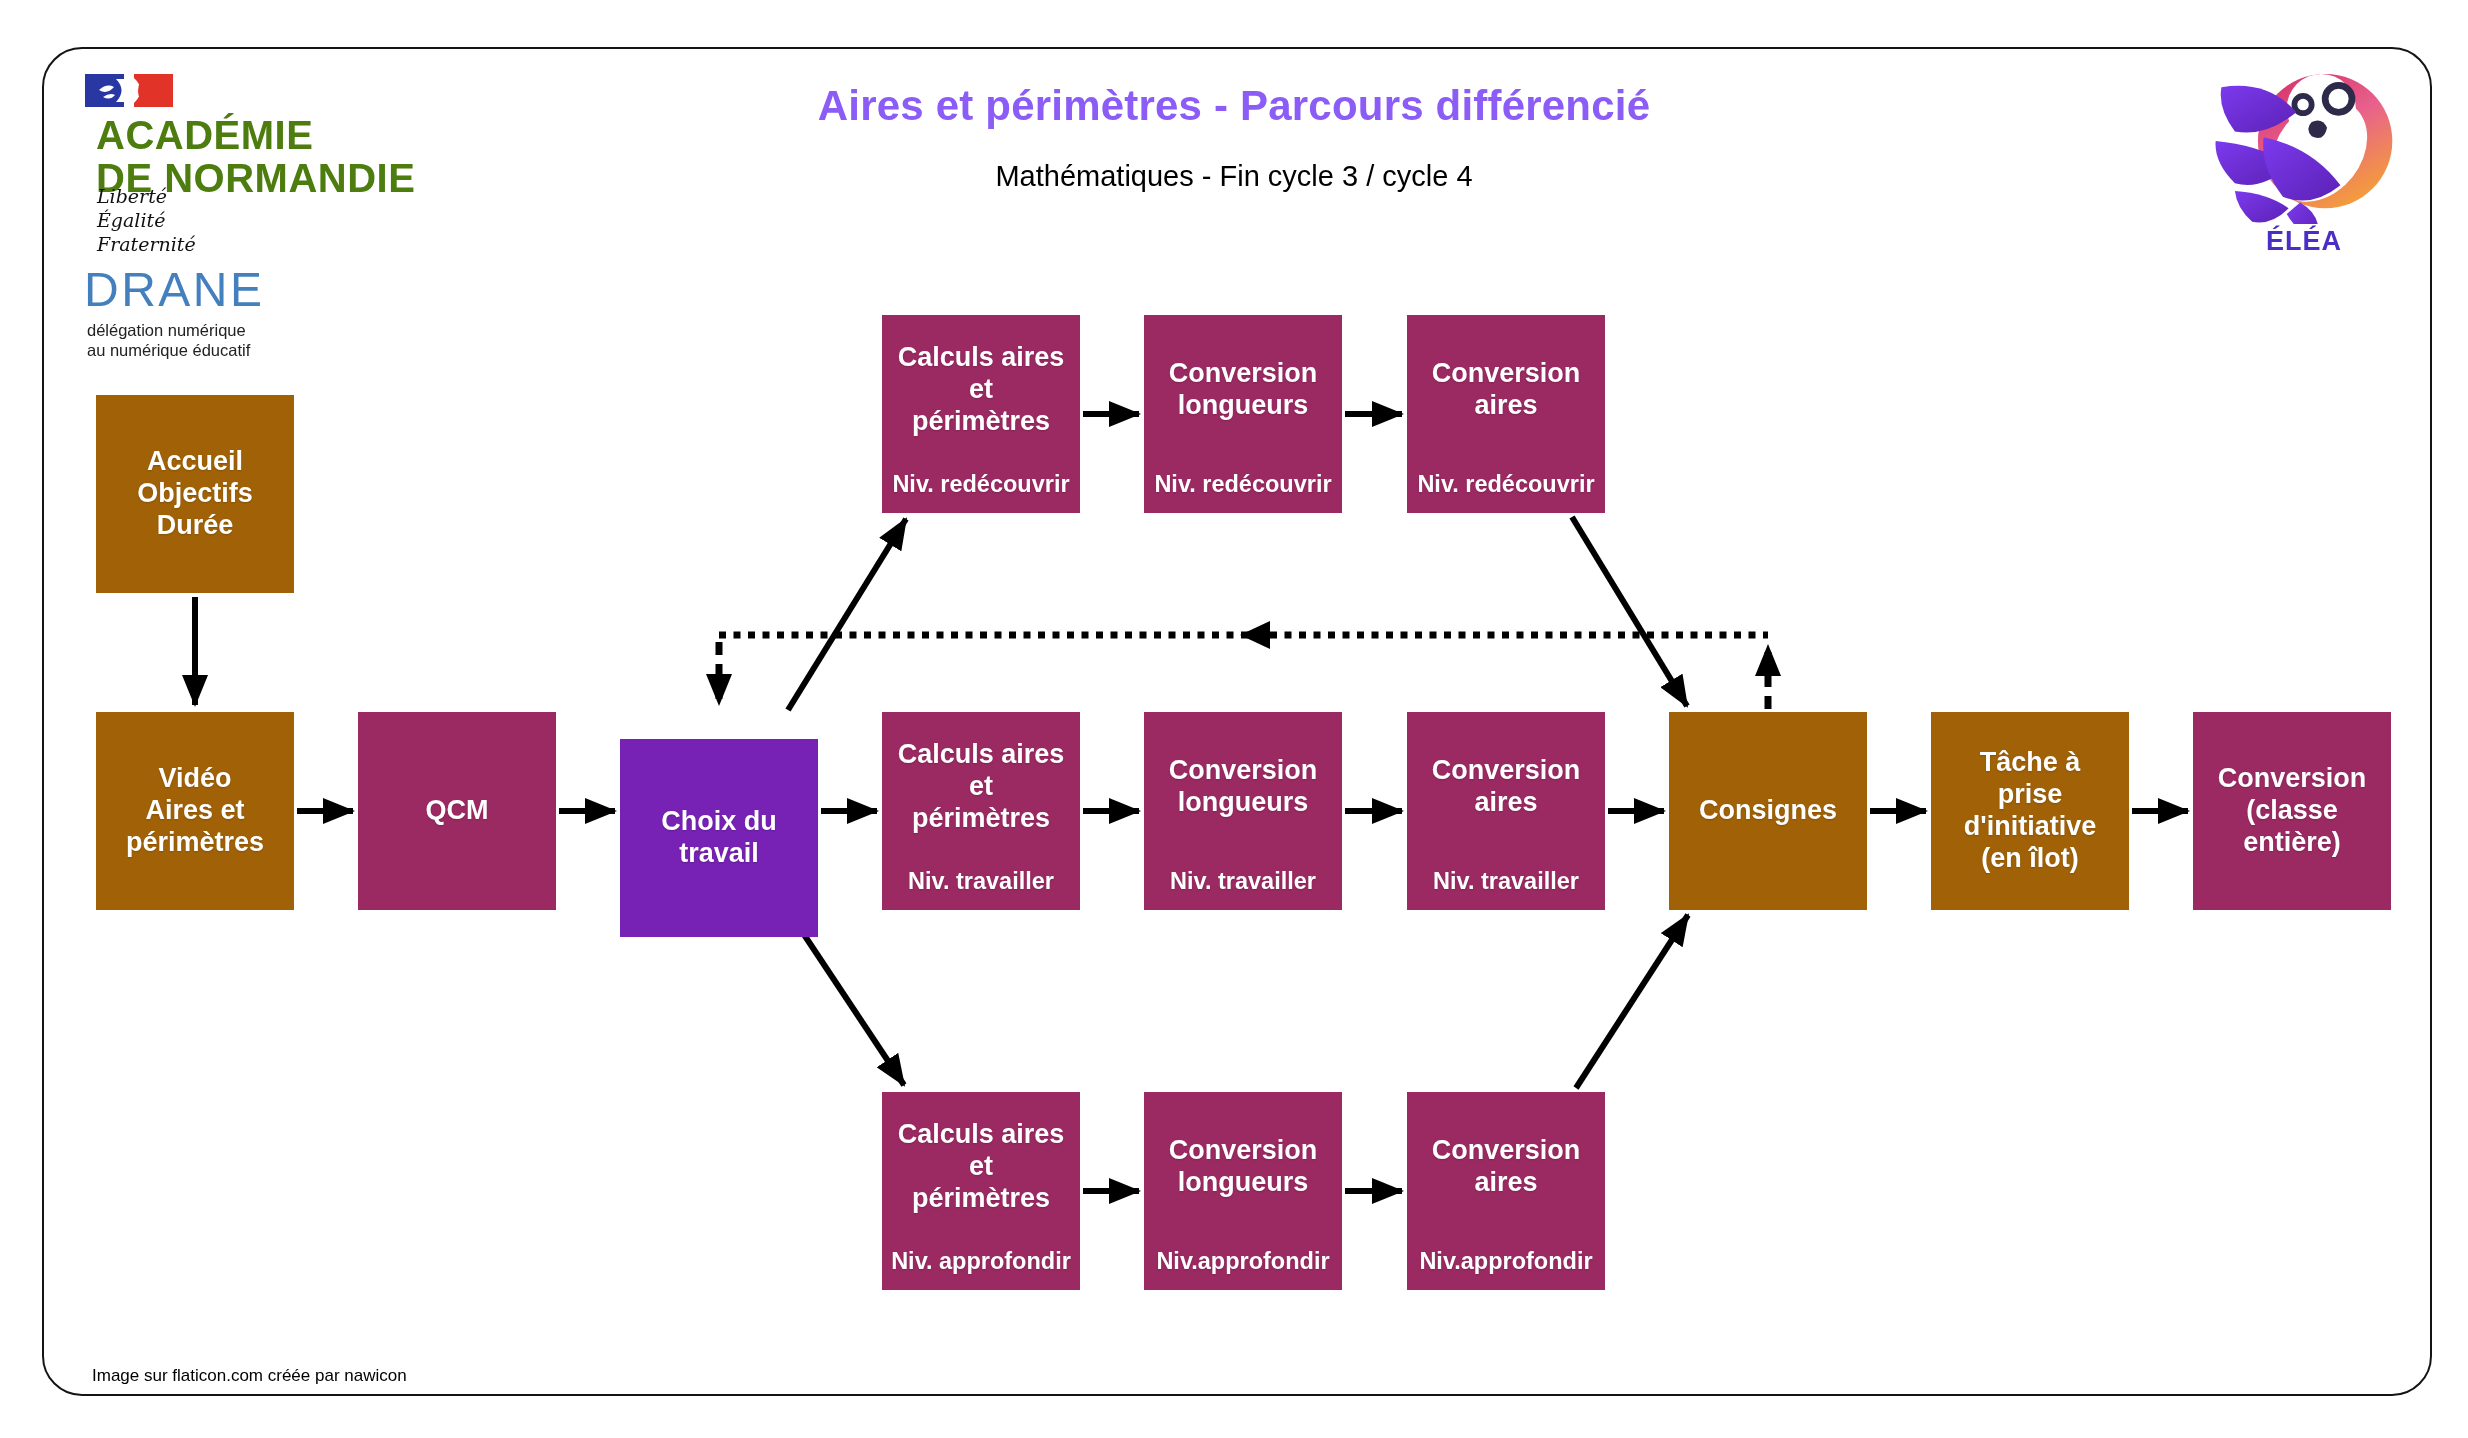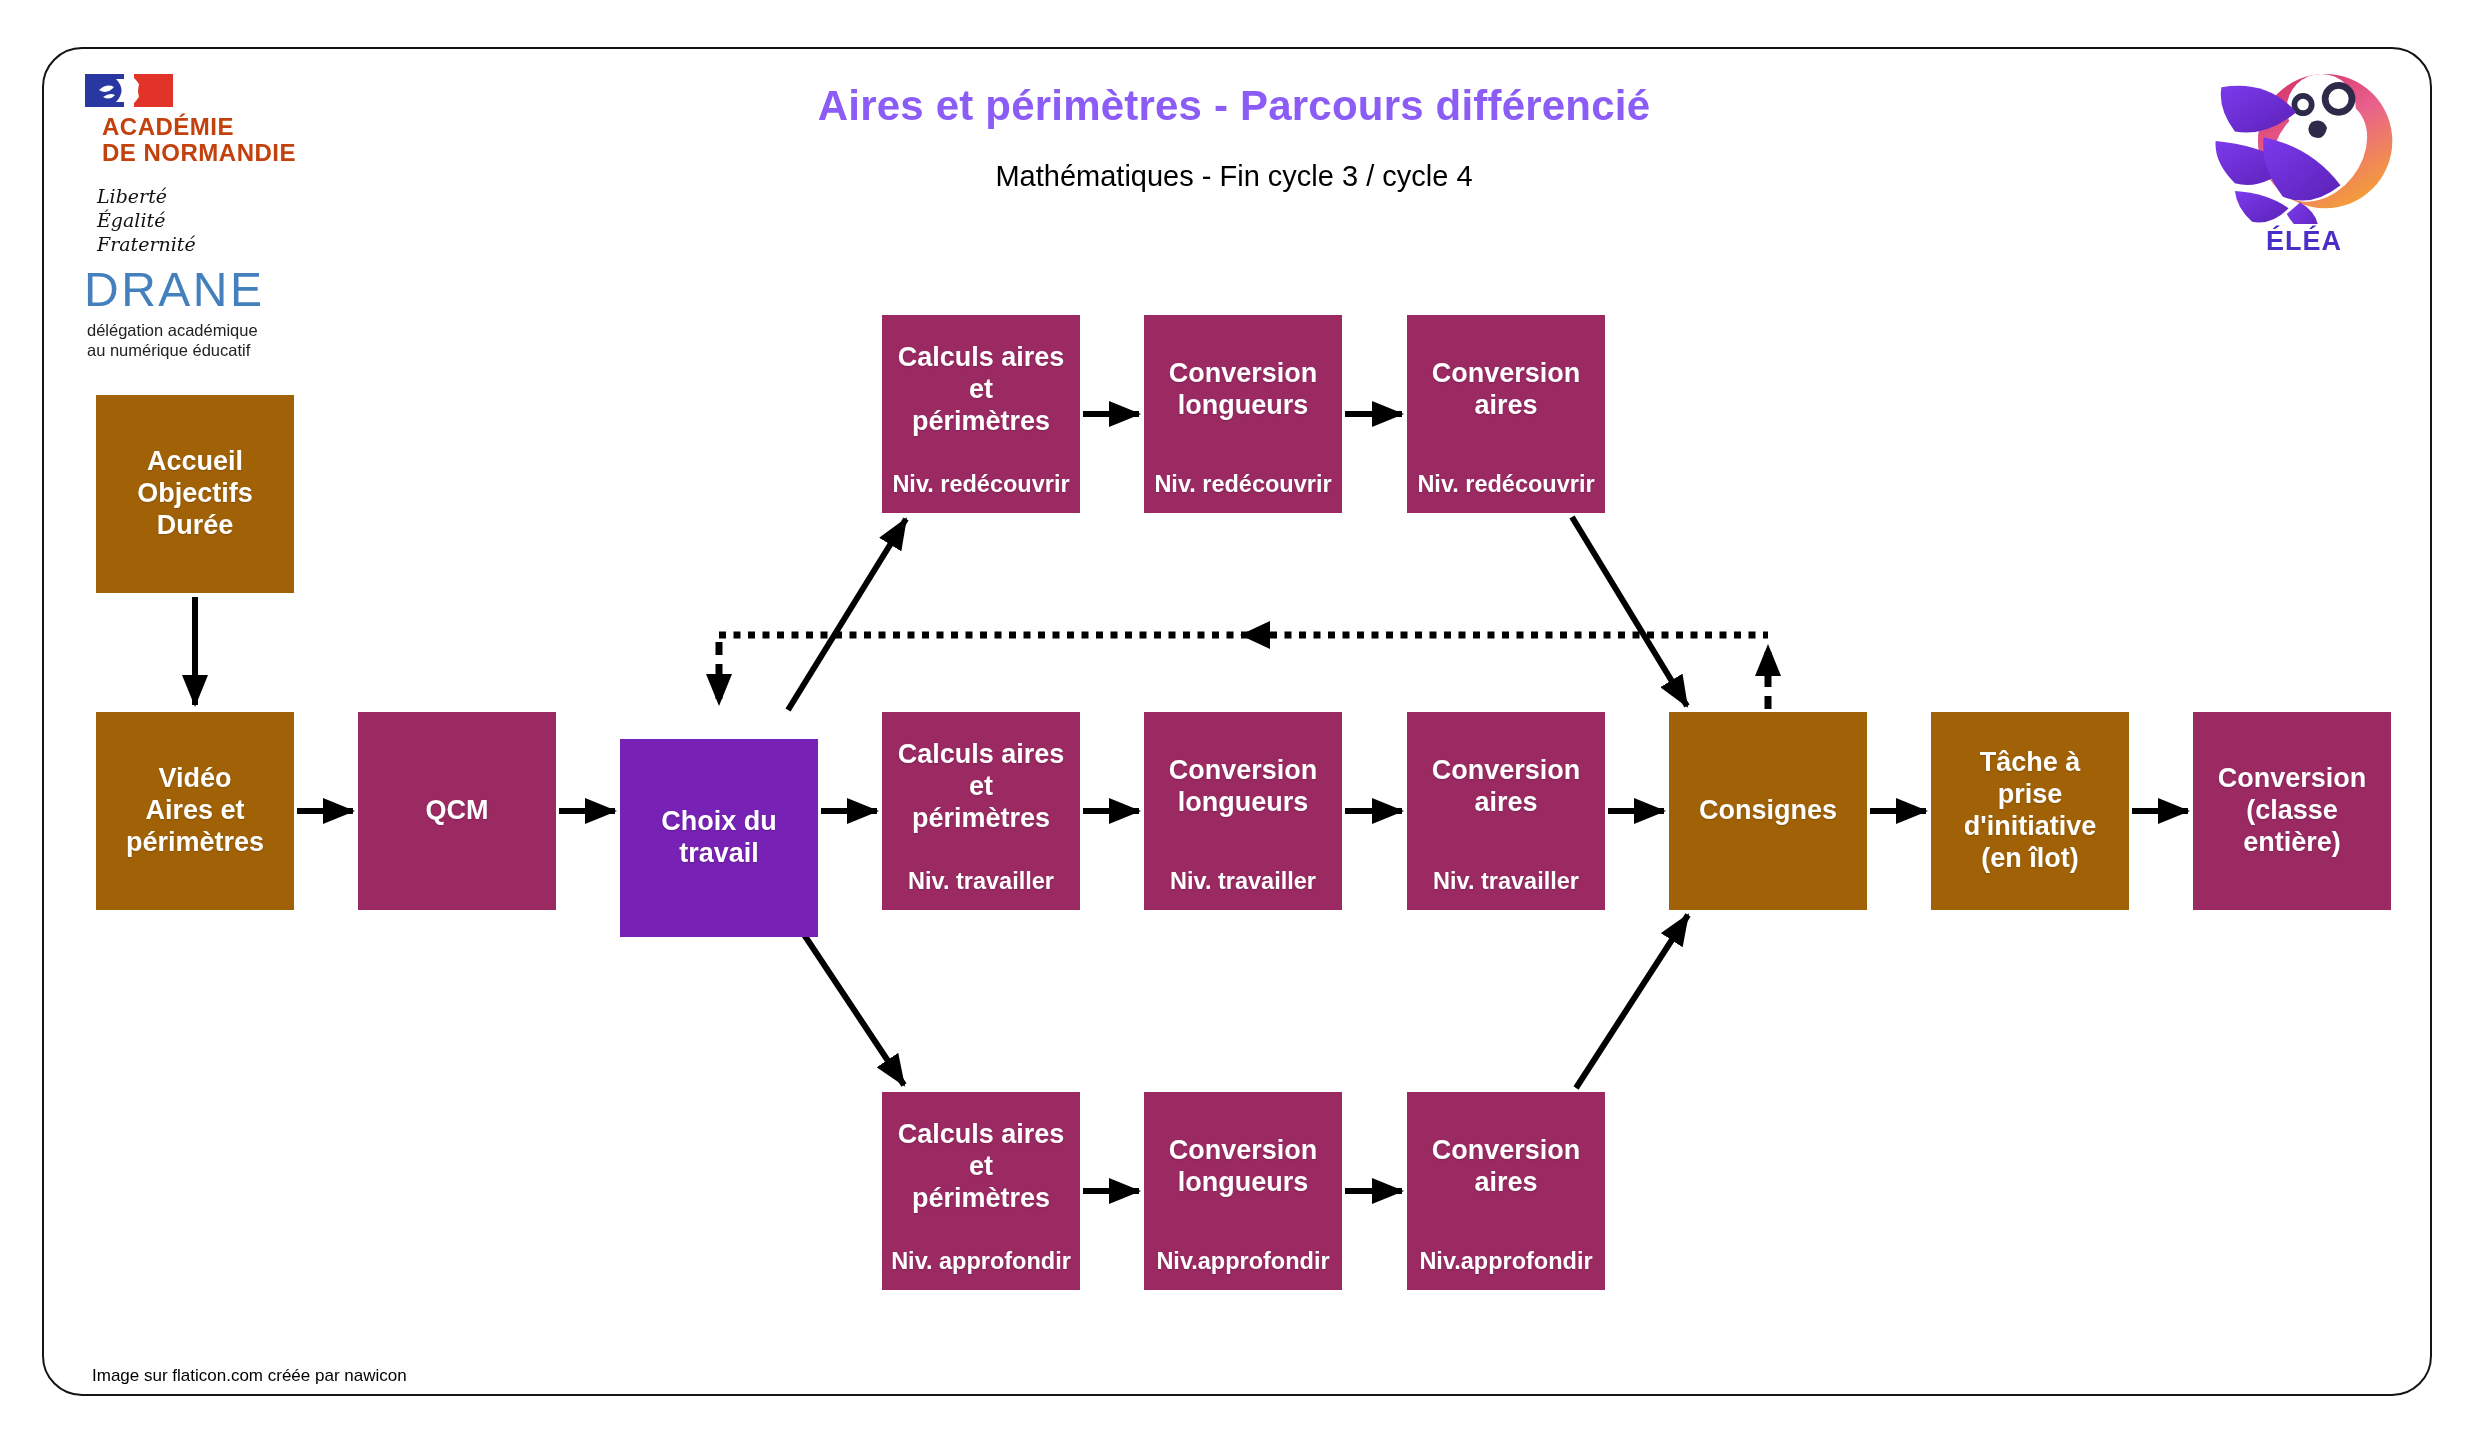--- a/index.html
+++ b/index.html
@@ -8,21 +8,21 @@
   .card{position:absolute;left:42px;top:47px;width:2390px;height:1349px;box-sizing:border-box;
         border:2.5px solid #141414;border-radius:40px;background:#fff;}
 
   
   .title{position:absolute;left:0;right:0;top:82px;text-align:center;font-size:42px;
          font-weight:600;color:#8b5cf6;letter-spacing:.2px;}
   .subtitle{position:absolute;left:0;right:0;top:160px;text-align:center;font-size:29px;color:#000;}
   .author{position:absolute;left:0;right:0;top:203px;text-align:center;font-size:29px;color:#000;}
 
   
-  .acad-name{position:absolute;left:102px;top:114px;font-size:24px;font-weight:700;color:#c2410c;
+  .acad-name{position:absolute;left:96px;top:114px;font-size:40px;font-weight:700;color:#4d7c0f;
              line-height:1.08;letter-spacing:.5px;}
   .motto{position:absolute;left:97px;top:185px;font-family:"DejaVu Serif",serif;font-style:italic;
          font-size:19px;color:#111;line-height:1.25;}
   .drane{position:absolute;left:84px;top:262px;font-size:48px;font-weight:400;color:#4580BE;
          letter-spacing:2.5px;}
   .drane-sub{position:absolute;left:87px;top:320px;font-size:16.5px;color:#222;line-height:1.22;}
 
   
   .elea-label{position:absolute;left:2208px;top:226px;width:192px;text-align:center;font-size:27px;
               font-weight:700;color:#4B2EC4;letter-spacing:1px;}
@@ -69,21 +69,21 @@
     <div>ACADÉMIE</div>
     <div>DE NORMANDIE</div>
   </div>
   <div class="motto">
     <div>Liberté</div>
     <div>Égalité</div>
     <div>Fraternité</div>
   </div>
   <div class="drane">DRANE</div>
   <div class="drane-sub">
-    <div>délégation académique</div>
+    <div>délégation numérique</div>
     <div>au numérique éducatif</div>
   </div>
 
   <div class="title">Aires et périmètres - Parcours différencié</div>
   <div class="subtitle">Mathématiques - Fin cycle 3 / cycle 4</div>
 
   <svg style="position:absolute;left:2208px;top:62px" width="192" height="162" viewBox="0 0 200 168">
     <defs>
       <linearGradient id="eleaSun" x1="0.2" y1="0" x2="0.75" y2="1">
         <stop offset="0" stop-color="#D6336C"></stop>

